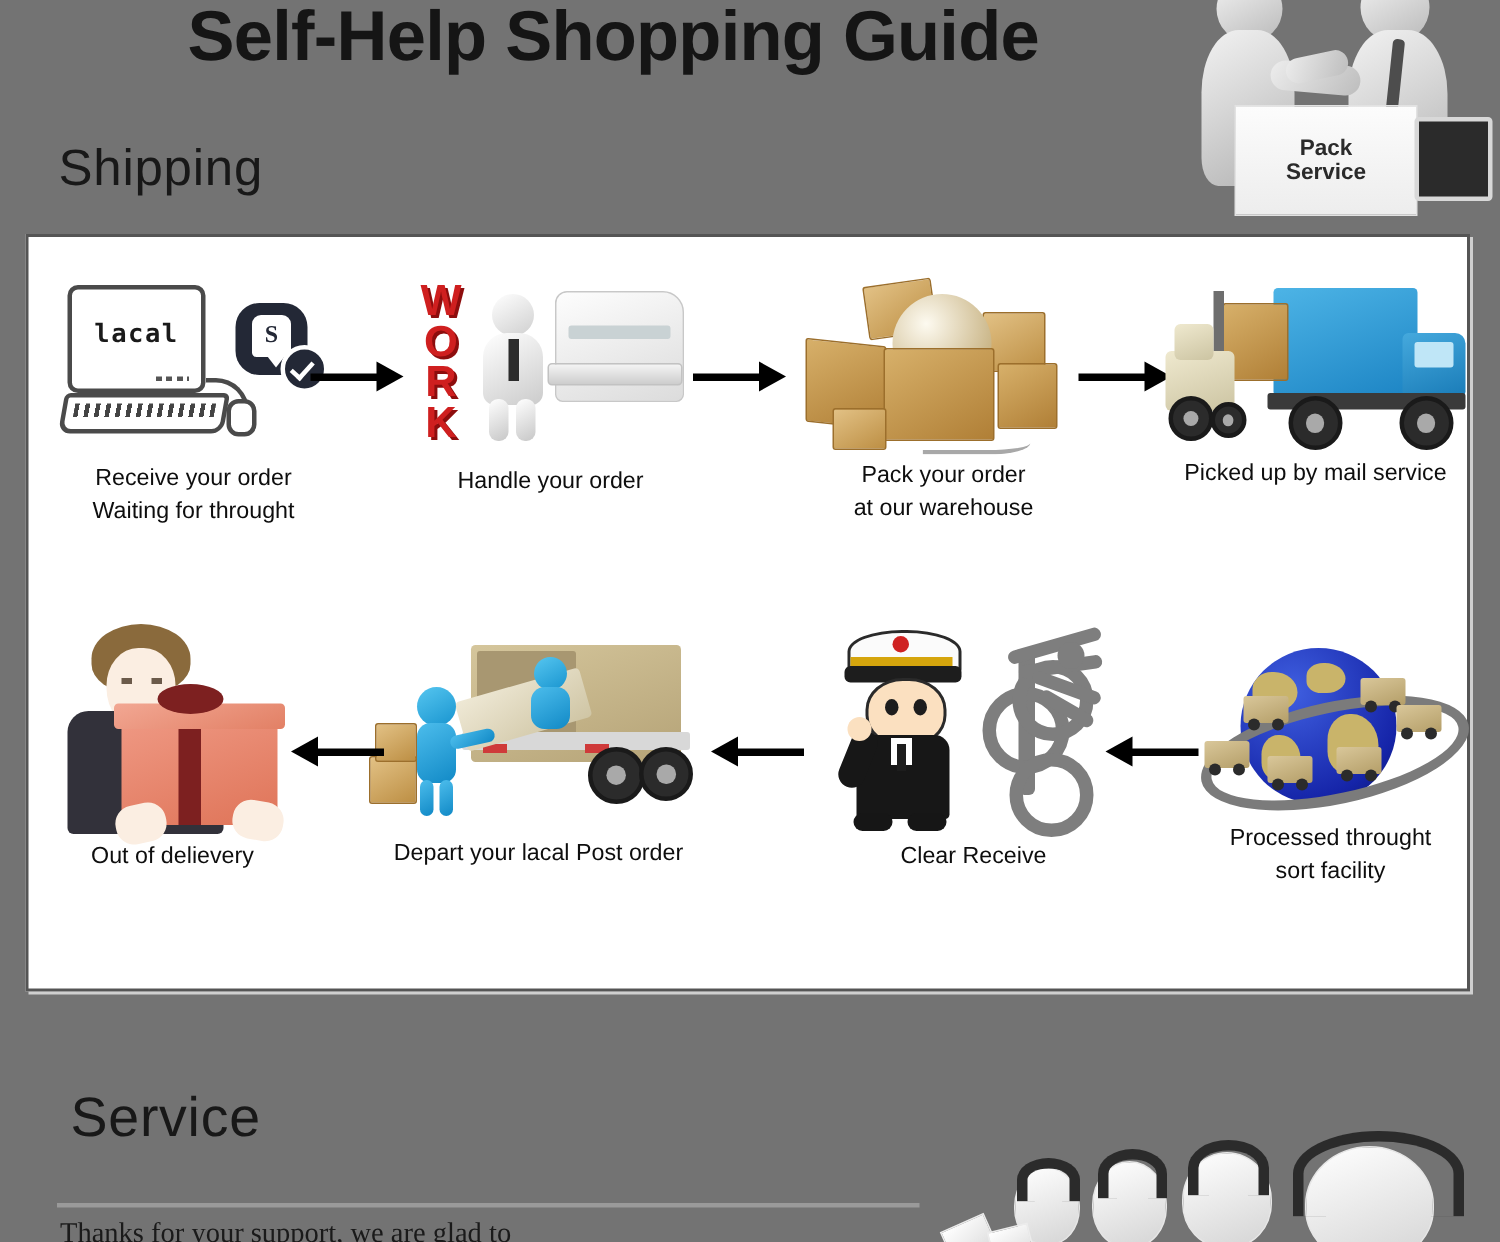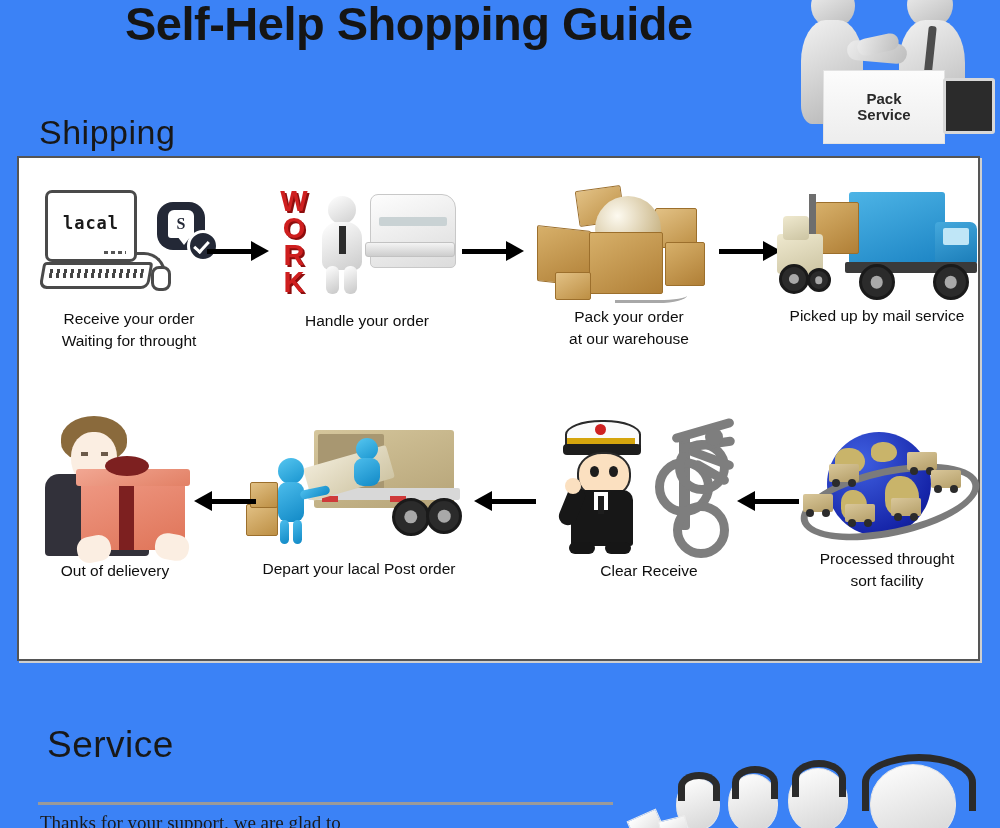--- a/index.html
+++ b/index.html
@@ -1,22 +1,22 @@
 <!DOCTYPE html>
 <html><head>
 <meta charset="utf-8">
 <style>
   html,body{margin:0;padding:0;background:#ffffff;}
   body{width:1000px;height:828px;overflow:hidden;font-family:"Liberation Sans",sans-serif;color:#111;position:relative;}
-  .page{position:relative;width:1000px;height:828px;background:#3b82f6;overflow:hidden;}
+  .page{position:relative;width:1000px;height:828px;background:#737373;overflow:hidden;}
 
   
   .main-title{position:absolute;left:125px;top:-4px;font-size:47px;font-weight:bold;letter-spacing:-0.5px;color:#151515;white-space:nowrap;font-family:"Liberation Sans",sans-serif;}
   .section-heading{position:absolute;font-size:34px;font-weight:normal;color:#181818;letter-spacing:0.5px;font-family:"Liberation Sans",sans-serif;}
-  #shipping-heading{left:39px;top:93px;margin-top:20px;}
+  #shipping-heading{left:39px;top:93px;}
   #service-heading{left:47px;top:724px;font-size:37px;}
   .service-rule{position:absolute;left:38px;top:802px;width:575px;height:3px;background:#9a9a9a;}
 
   
   .handshake{position:absolute;left:795px;top:-10px;width:198px;height:148px;}
   .hs-body{position:absolute;border-radius:40% 40% 18% 18%;background:linear-gradient(150deg,#f2f2f2 0%,#d6d6d6 45%,#b2b2b2 100%);}
   .hs-head{position:absolute;border-radius:50%;background:linear-gradient(150deg,#f4f4f4,#b9b9b9);}
   .hs-arm{position:absolute;border-radius:12px;background:linear-gradient(120deg,#ededed,#bdbdbd);}
   .hs-sign{position:absolute;left:28px;top:80px;width:120px;height:72px;background:linear-gradient(180deg,#fcfcfc,#ededed);border:1px solid #e2e2e2;
            display:flex;align-items:center;justify-content:center;text-align:center;line-height:1.08;font-size:15px;font-weight:bold;color:#2a2a2a;font-family:"Liberation Sans",sans-serif;}

